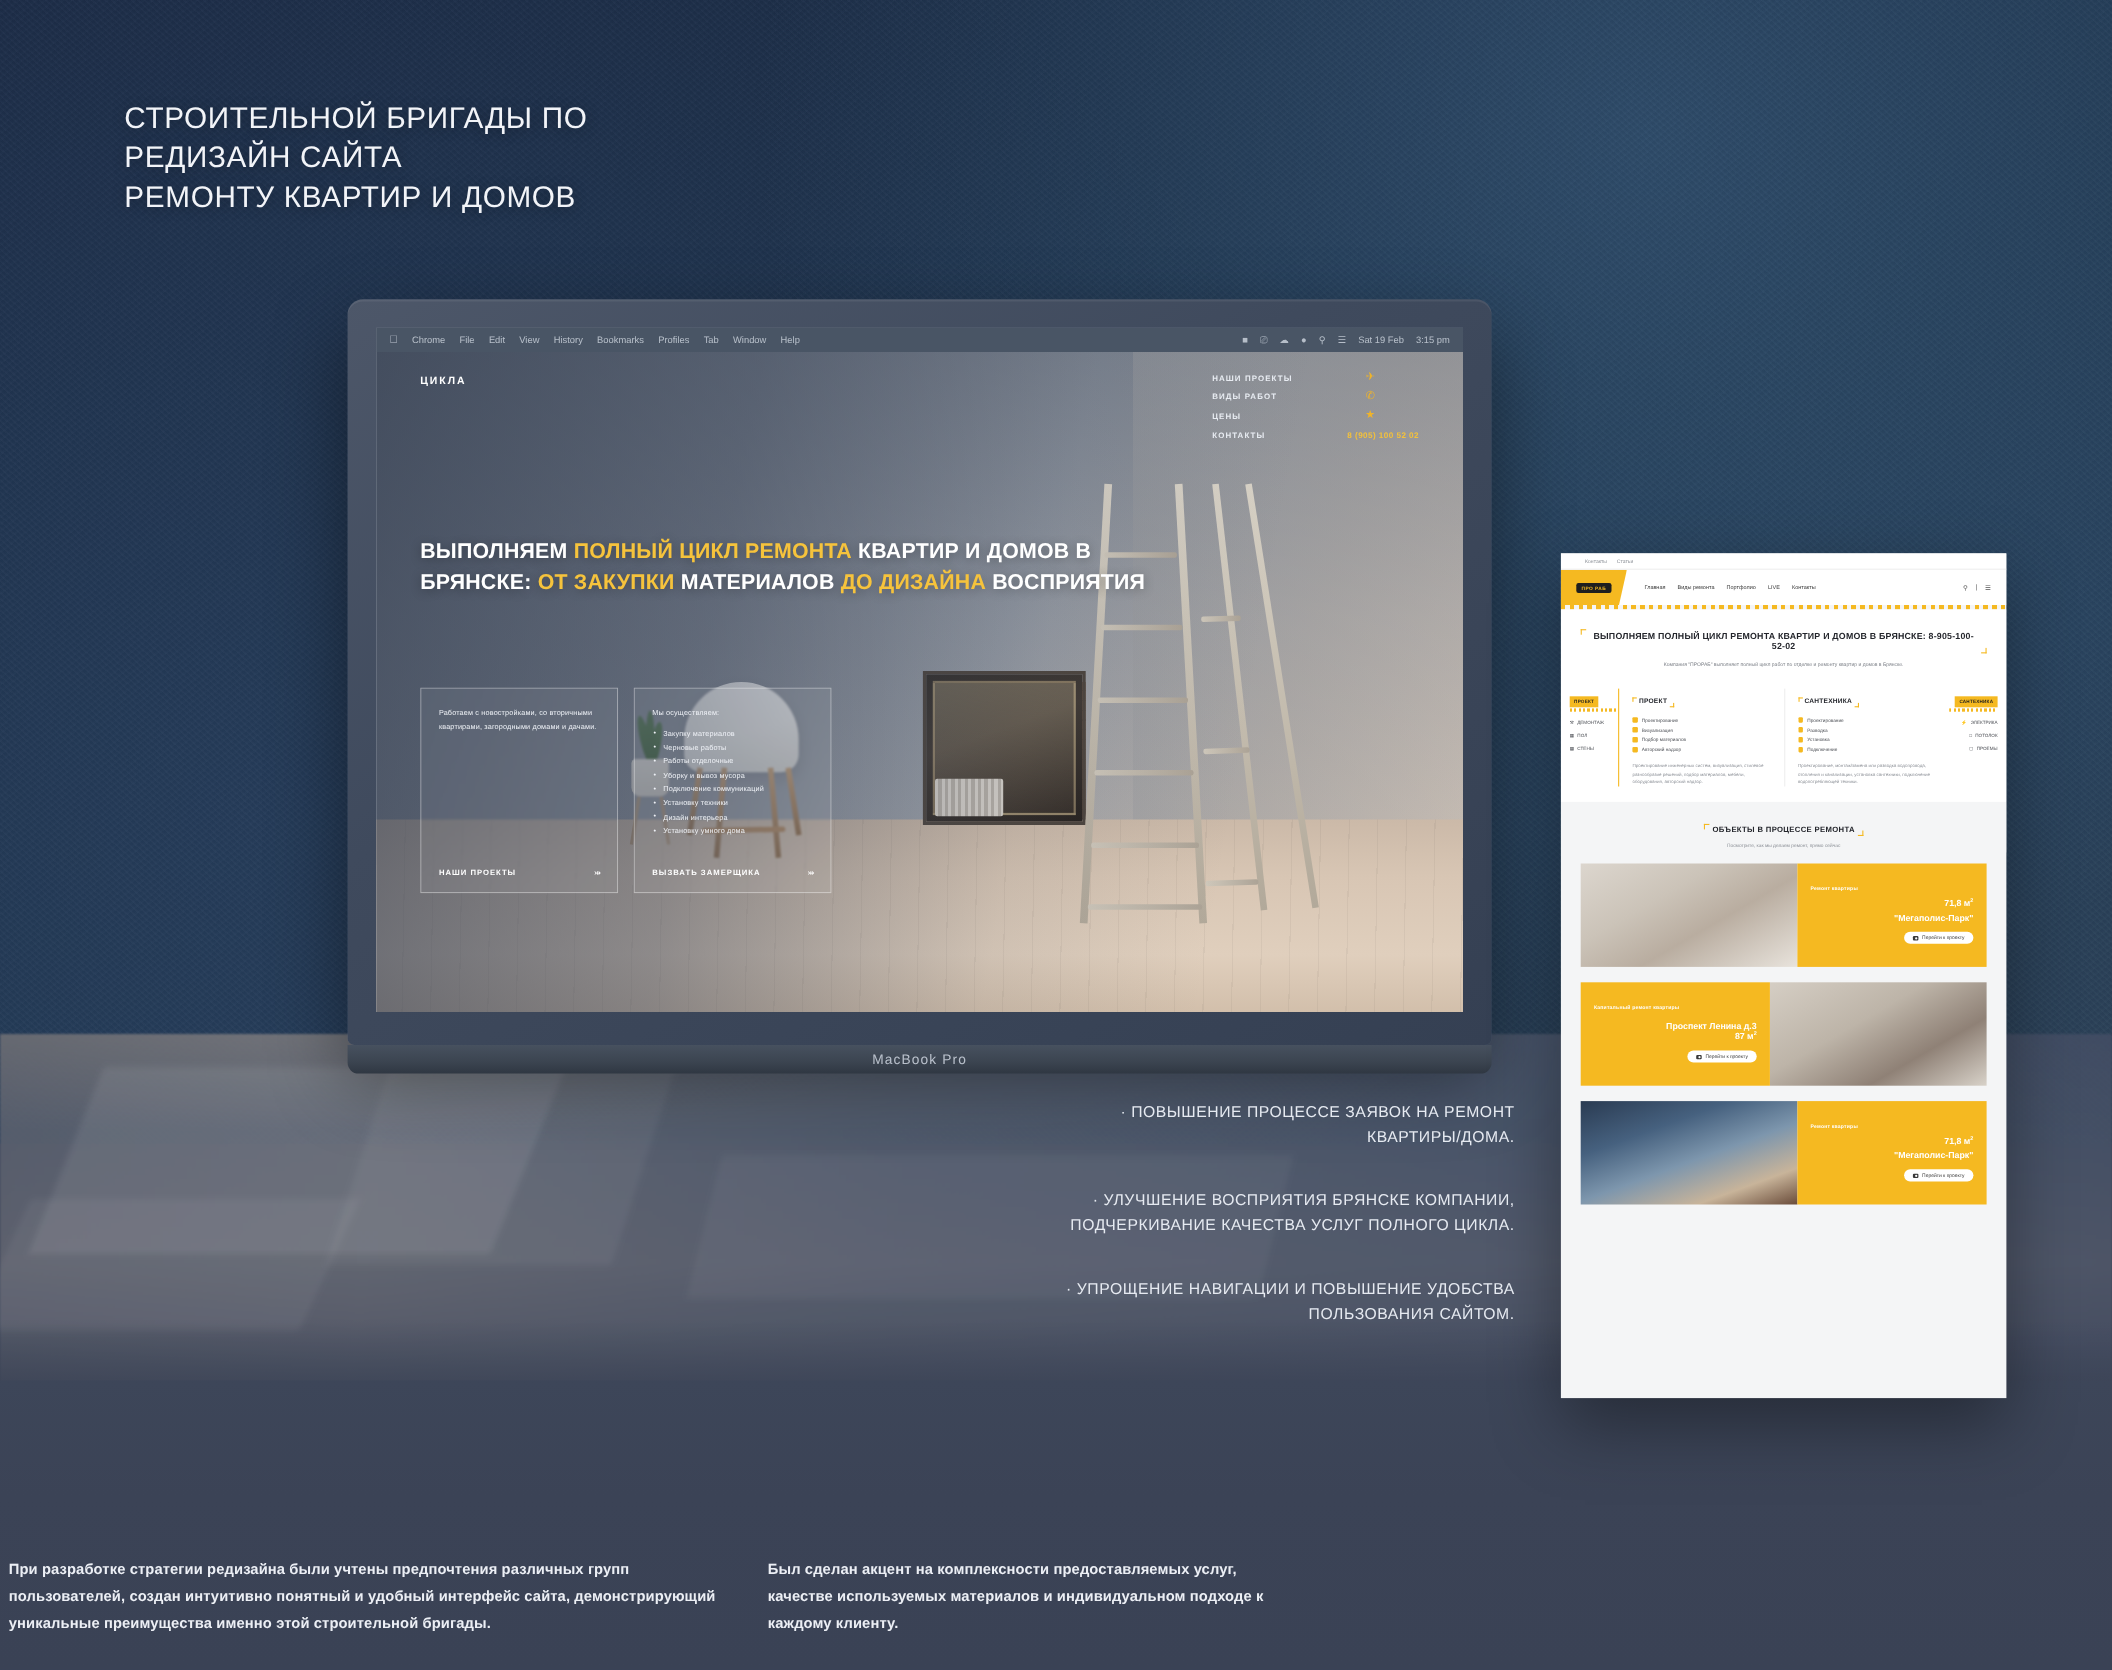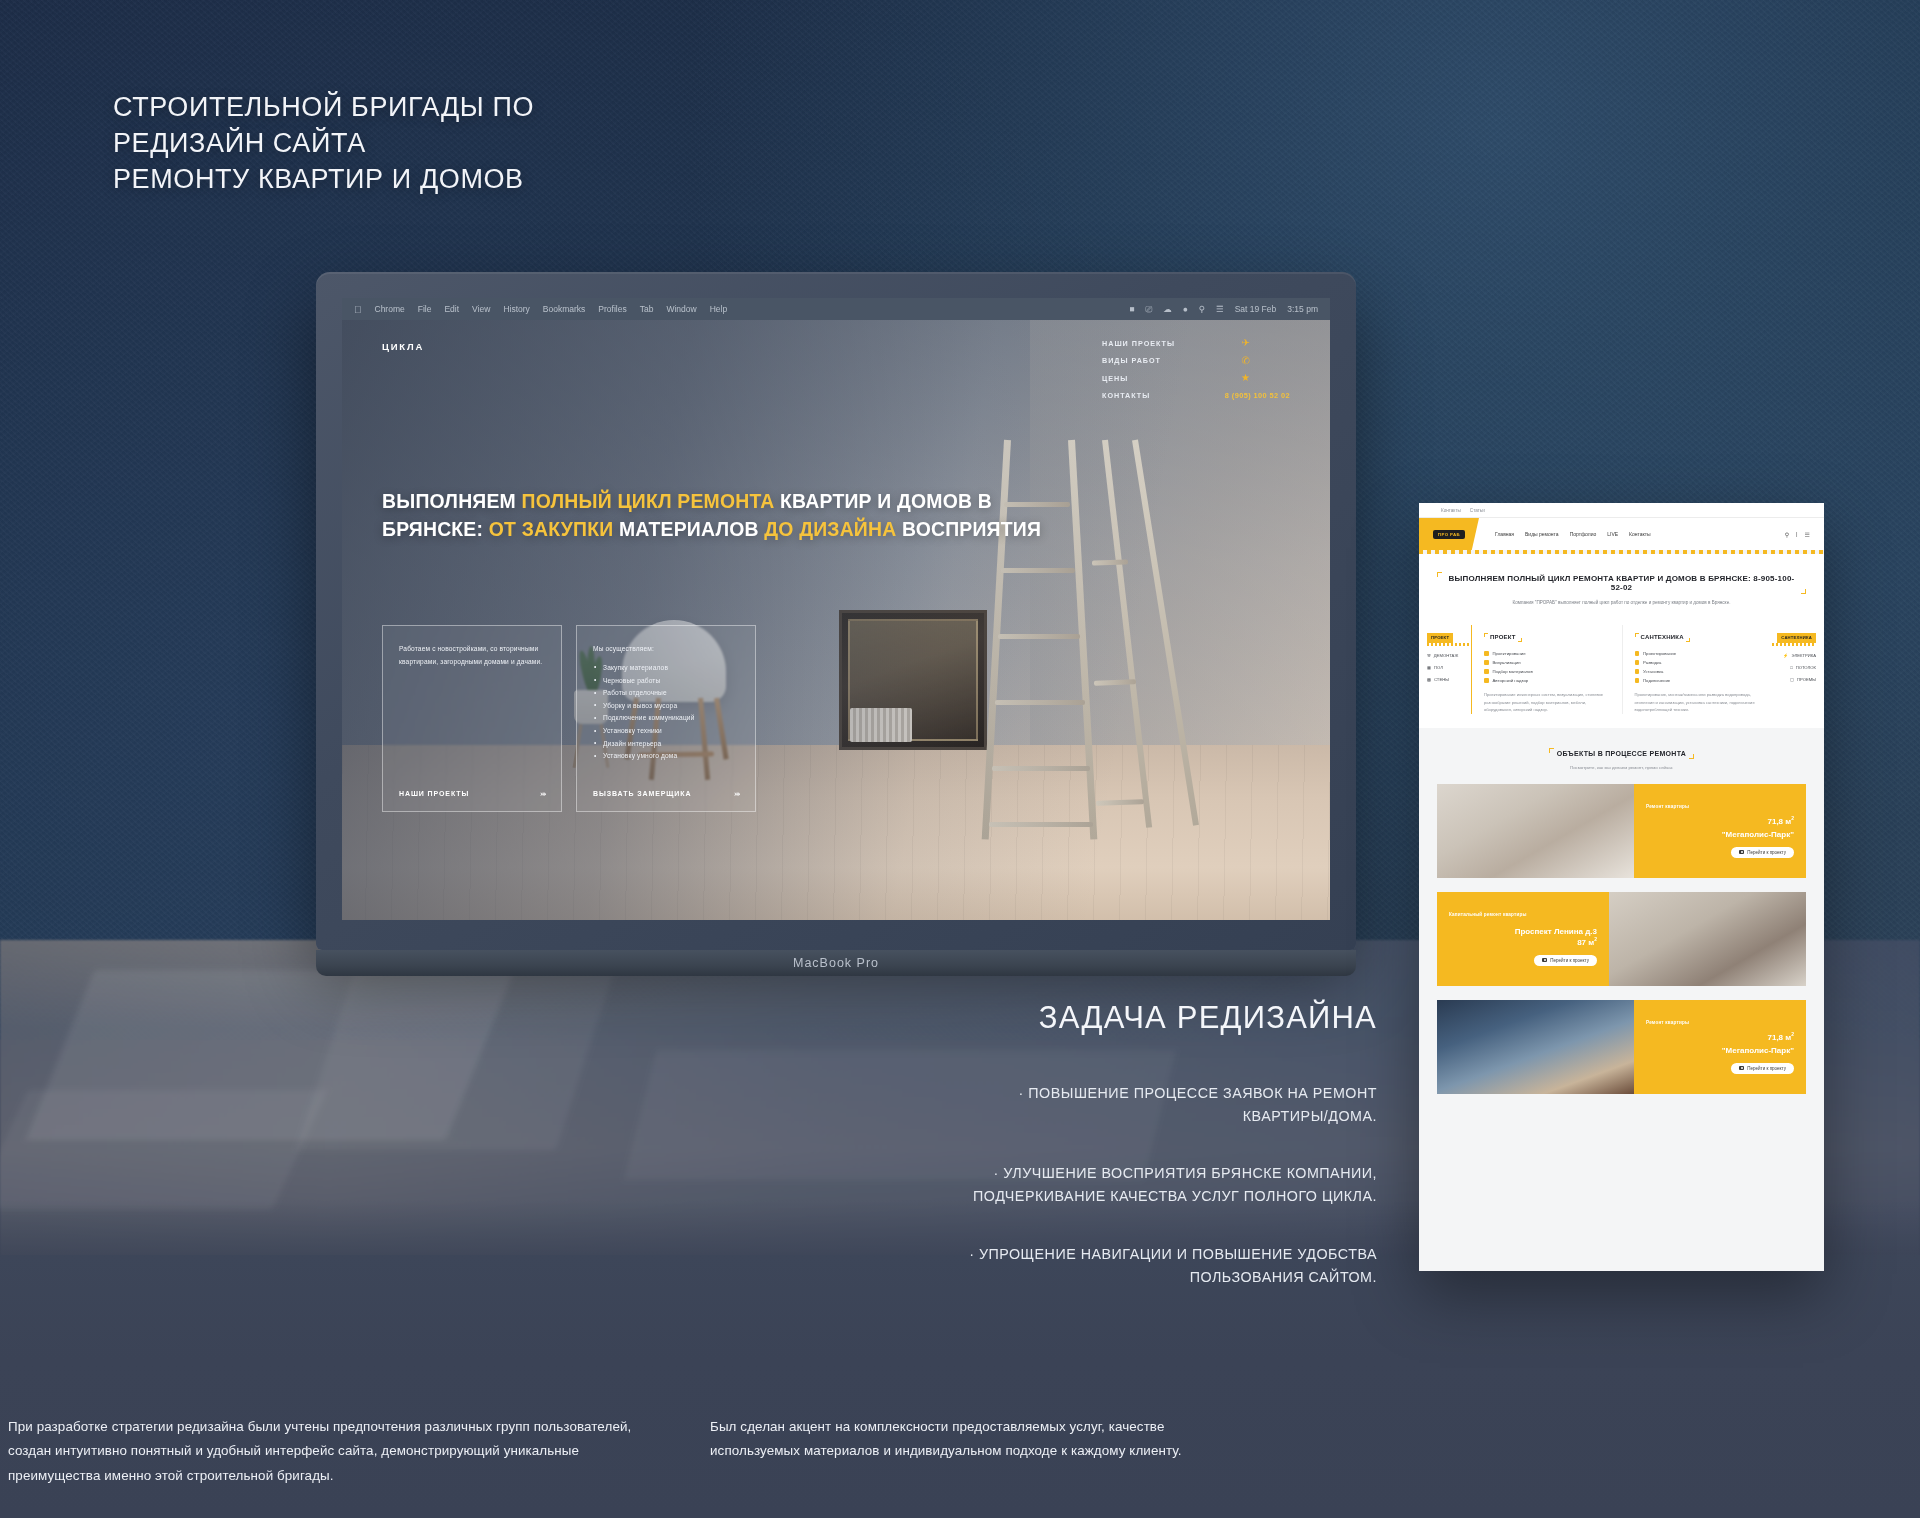--- a/index.html
+++ b/index.html
@@ -382,21 +382,21 @@
   }
   .task ul { list-style: none; }
   .task li {
     color: #e6eaf1; font-size: 14.3px; line-height: 1.62; letter-spacing: 0.5px;
     margin-bottom: 34px; position: relative;
   }
 
   
   .foot {
     position: absolute; left: 0; top: 1415px; width: 1672px;
-    display: flex; gap: 42px; padding: 0 0 0 8px;
+    display: flex; gap: 30px; padding: 0 0 0 8px; font-weight: bold;
   }
   .foot p {
     color: #eceff5; font-size: 13.4px; line-height: 1.82; letter-spacing: 0.1px;
   }
   .foot .c1 { width: 660px; }
   .foot .c2 { width: 480px; }
 </style>
 </head>
 <body>
 
@@ -729,21 +729,20 @@
             <span class="cam-ico"></span>
             <span>Перейти к проекту</span>
           </div>
         </div>
       </div>
 
     </div>
   </div>
 
   <div class="task">
-    <h2>ЗАДАЧА РЕДИЗАЙНА</h2>
     <ul>
       <li>·&nbsp;<span>ПОВЫШЕНИЕ ПРОЦЕССЕ ЗАЯВОК НА РЕМОНТ КВАРТИРЫ/ДОМА.</span></li>
       <li>·&nbsp;<span>УЛУЧШЕНИЕ ВОСПРИЯТИЯ БРЯНСКЕ КОМПАНИИ, ПОДЧЕРКИВАНИЕ КАЧЕСТВА УСЛУГ ПОЛНОГО ЦИКЛА.</span></li>
       <li>·&nbsp;<span>УПРОЩЕНИЕ НАВИГАЦИИ И ПОВЫШЕНИЕ УДОБСТВА ПОЛЬЗОВАНИЯ САЙТОМ.</span></li>
     </ul>
   </div>
 
   <div class="foot">
     <p class="c1">При разработке стратегии редизайна были учтены предпочтения различных групп пользователей, создан интуитивно понятный и удобный интерфейс сайта, демонстрирующий уникальные преимущества именно этой строительной бригады.</p>
     <p class="c2">Был сделан акцент на комплексности предоставляемых услуг, качестве используемых материалов и индивидуальном подходе к каждому клиенту.</p>

